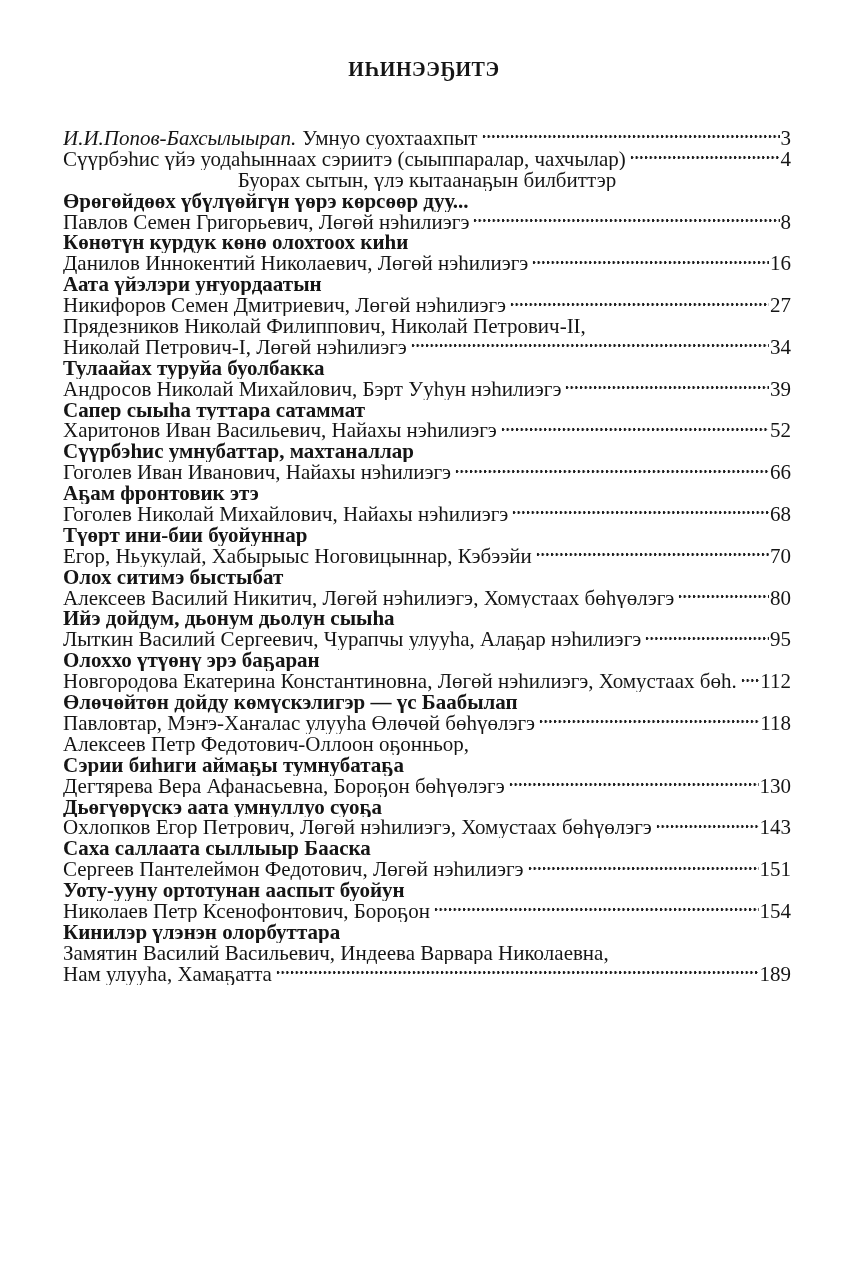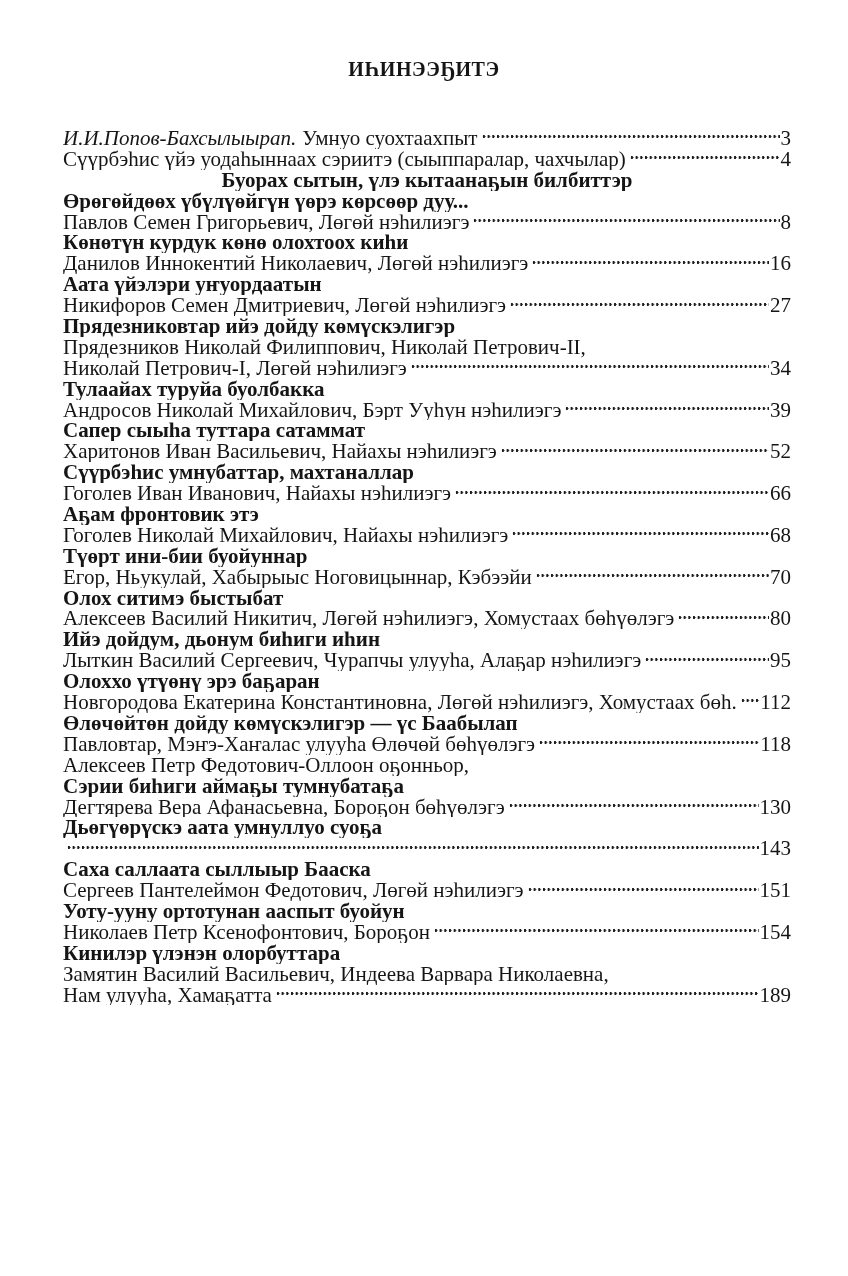--- a/index.html
+++ b/index.html
@@ -30,21 +30,21 @@
     align-items:center;
     height:20.9px;
     font-size:21px;
     line-height:20.9px;
     white-space:nowrap;
     overflow:hidden;
   }
   .row.section{
     display:block;
     text-align:center;
-    font-weight:700;
+    font-weight:400;
   }
   .row.heading{
     font-weight:700;
   }
   .lead-italic{
     font-style:italic;
     margin-right:6px;
     flex:0 0 auto;
   }
   .entry-text{
@@ -92,21 +92,20 @@
         <span class="entry-text">Данилов Иннокентий Николаевич, Лөгөй нэһилиэгэ</span>
         <span class="dots"></span>
         <span class="pagenum">16</span>
       </div>
       <div class="row heading">Аата үйэлэри уҥуордаатын</div>
       <div class="row entry">
         <span class="entry-text">Никифоров Семен Дмитриевич, Лөгөй нэһилиэгэ</span>
         <span class="dots"></span>
         <span class="pagenum">27</span>
       </div>
-      <div class="row heading">Прядезниковтар ийэ дойду көмүскэлигэр</div>
       <div class="row line">Прядезников Николай Филиппович, Николай Петрович-II,</div>
       <div class="row entry">
         <span class="entry-text">Николай Петрович-I, Лөгөй нэһилиэгэ</span>
         <span class="dots"></span>
         <span class="pagenum">34</span>
       </div>
       <div class="row heading">Тулаайах туруйа буолбакка</div>
       <div class="row entry">
         <span class="entry-text">Андросов Николай Михайлович, Бэрт Ууһун нэһилиэгэ</span>
         <span class="dots"></span>
@@ -135,21 +134,21 @@
         <span class="entry-text">Егор, Ньукулай, Хабырыыс Ноговицыннар, Кэбээйи</span>
         <span class="dots"></span>
         <span class="pagenum">70</span>
       </div>
       <div class="row heading">Олох ситимэ быстыбат</div>
       <div class="row entry">
         <span class="entry-text">Алексеев Василий Никитич, Лөгөй нэһилиэгэ, Хомустаах бөһүөлэгэ</span>
         <span class="dots"></span>
         <span class="pagenum">80</span>
       </div>
-      <div class="row heading">Ийэ дойдум, дьонум биһиги иһин</div>
+      <div class="row heading">Ийэ дойдум, дьонум дьолун сыыһа</div>
       <div class="row entry">
         <span class="entry-text">Лыткин Василий Сергеевич, Чурапчы улууһа, Алаҕар нэһилиэгэ</span>
         <span class="dots"></span>
         <span class="pagenum">95</span>
       </div>
       <div class="row heading">Олоххо үтүөнү эрэ баҕаран</div>
       <div class="row entry">
         <span class="entry-text">Новгородова Екатерина Константиновна, Лөгөй нэһилиэгэ, Хомустаах бөһ.</span>
         <span class="dots"></span>
         <span class="pagenum">112</span>
@@ -162,20 +161,21 @@
       </div>
       <div class="row line">Алексеев Петр Федотович-Оллоон оҕонньор,</div>
       <div class="row heading">Сэрии биһиги аймаҕы тумнубатаҕа</div>
       <div class="row entry">
         <span class="entry-text">Дегтярева Вера Афанасьевна, Бороҕон бөһүөлэгэ</span>
         <span class="dots"></span>
         <span class="pagenum">130</span>
       </div>
       <div class="row heading">Дьөгүөрүскэ аата умнуллуо суоҕа</div>
       <div class="row entry">
+        <span class="entry-text">Охлопков Егор Петрович, Лөгөй нэһилиэгэ, Хомустаах бөһүөлэгэ</span>
         <span class="dots"></span>
         <span class="pagenum">143</span>
       </div>
       <div class="row heading">Саха саллаата сыллыыр Бааска</div>
       <div class="row entry">
         <span class="entry-text">Сергеев Пантелеймон Федотович, Лөгөй нэһилиэгэ</span>
         <span class="dots"></span>
         <span class="pagenum">151</span>
       </div>
       <div class="row heading">Уоту-ууну ортотунан ааспыт буойун</div>

